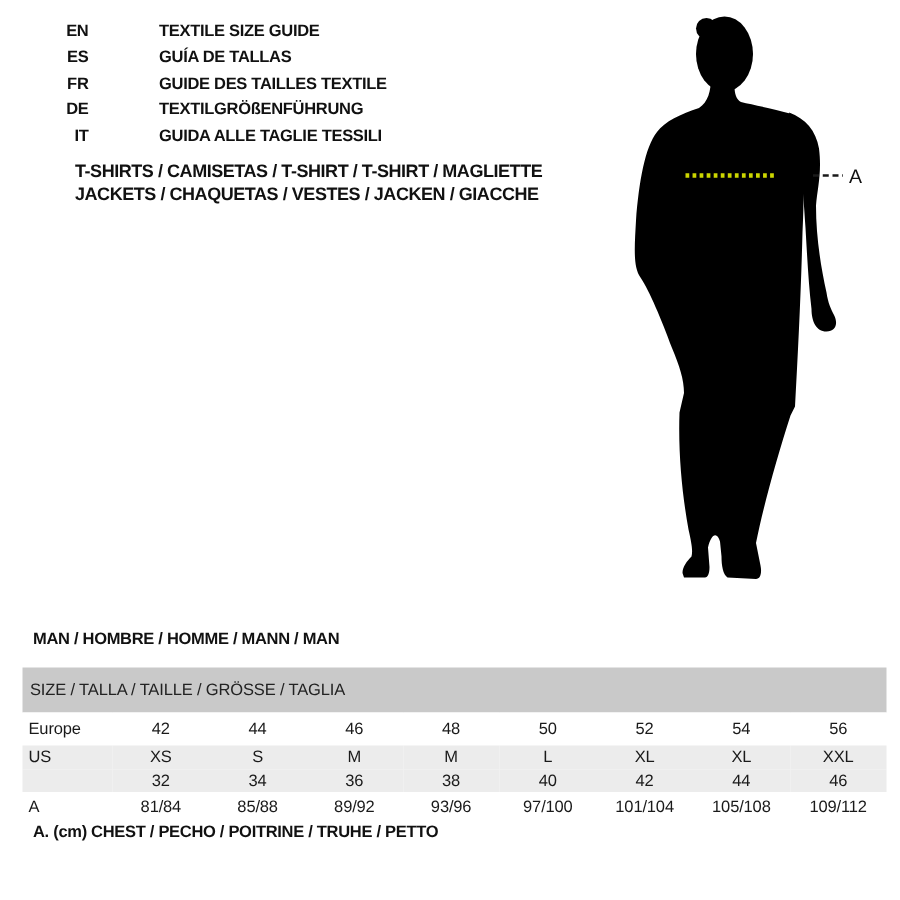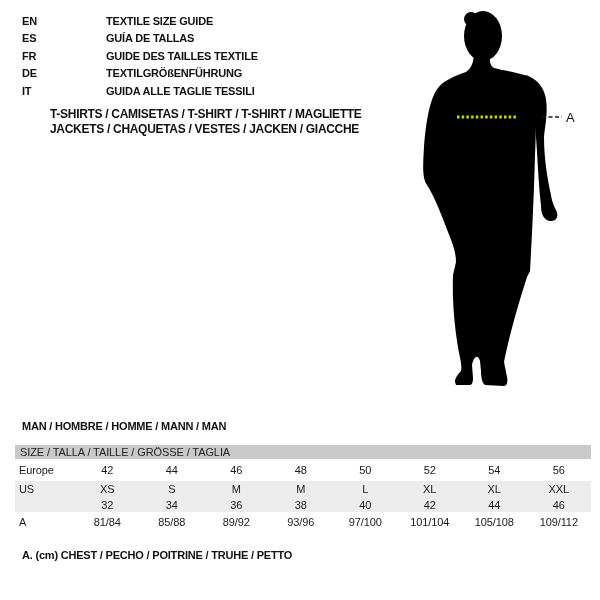--- a/index.html
+++ b/index.html
@@ -1,41 +1,41 @@
 <!DOCTYPE html>
 <html><head>
 <meta charset="utf-8">
 <style>
   html,body{margin:0;padding:0;}
   body{font-family:"Liberation Sans",sans-serif;background:#ffffff;}
   .page{position:relative;width:600px;height:600px;background:#ffffff;overflow:hidden;color:#111;}
 
   
-  .lang-block{position:absolute;left:22px;top:12px;}
+  .lang-block{position:absolute;left:22px;top:12px;text-align:right;}
   .lang-row{display:flex;height:17.5px;align-items:center;}
   .lang-code{width:37px;font-size:11px;font-weight:bold;letter-spacing:-0.2px;}
   .lang-label{font-size:11px;font-weight:bold;letter-spacing:-0.2px;white-space:nowrap;margin-left:47px;}
 
   
   .cat-block{position:absolute;left:22px;top:107px;margin-left:28px;}
   .cat-line{font-size:12px;font-weight:bold;letter-spacing:-0.3px;line-height:15px;white-space:nowrap;}
 
   
   .figure-wrap{position:absolute;left:410px;top:5px;width:190px;height:390px;}
   .measure-label{font-size:13px;fill:#111;font-family:"Liberation Sans",sans-serif;}
 
   
   .section-title{position:absolute;left:22px;top:420px;font-size:11px;font-weight:bold;letter-spacing:-0.2px;}
 
   
   .table-wrap{position:absolute;left:15px;top:445px;width:576px;}
   table{border-collapse:collapse;width:576px;table-layout:fixed;}
   td{font-size:11px;padding:0;text-align:center;color:#1a1a1a;letter-spacing:-0.1px;}
   td.lbl{text-align:left;padding-left:4px;}
-  tr.hdr td{background:#c9c9c9;text-align:left;padding-left:5px;height:14px;font-size:11px;color:#222;}
+  tr.hdr td{background:#c9c9c9;text-align:left;padding-left:5px;height:30px;font-size:11px;color:#222;}
   tr.r-europe td{height:22px;background:#ffffff;}
   tr.r-us td{height:16px;background:#ececec;}
   tr.r-usnum td{height:15px;background:#ececec;}
   tr.r-a td{height:19px;background:#ffffff;}
 
   
   .footnote{position:absolute;left:22px;top:549px;font-size:11px;font-weight:bold;letter-spacing:-0.2px;}
 </style>
 </head>
 <body>

